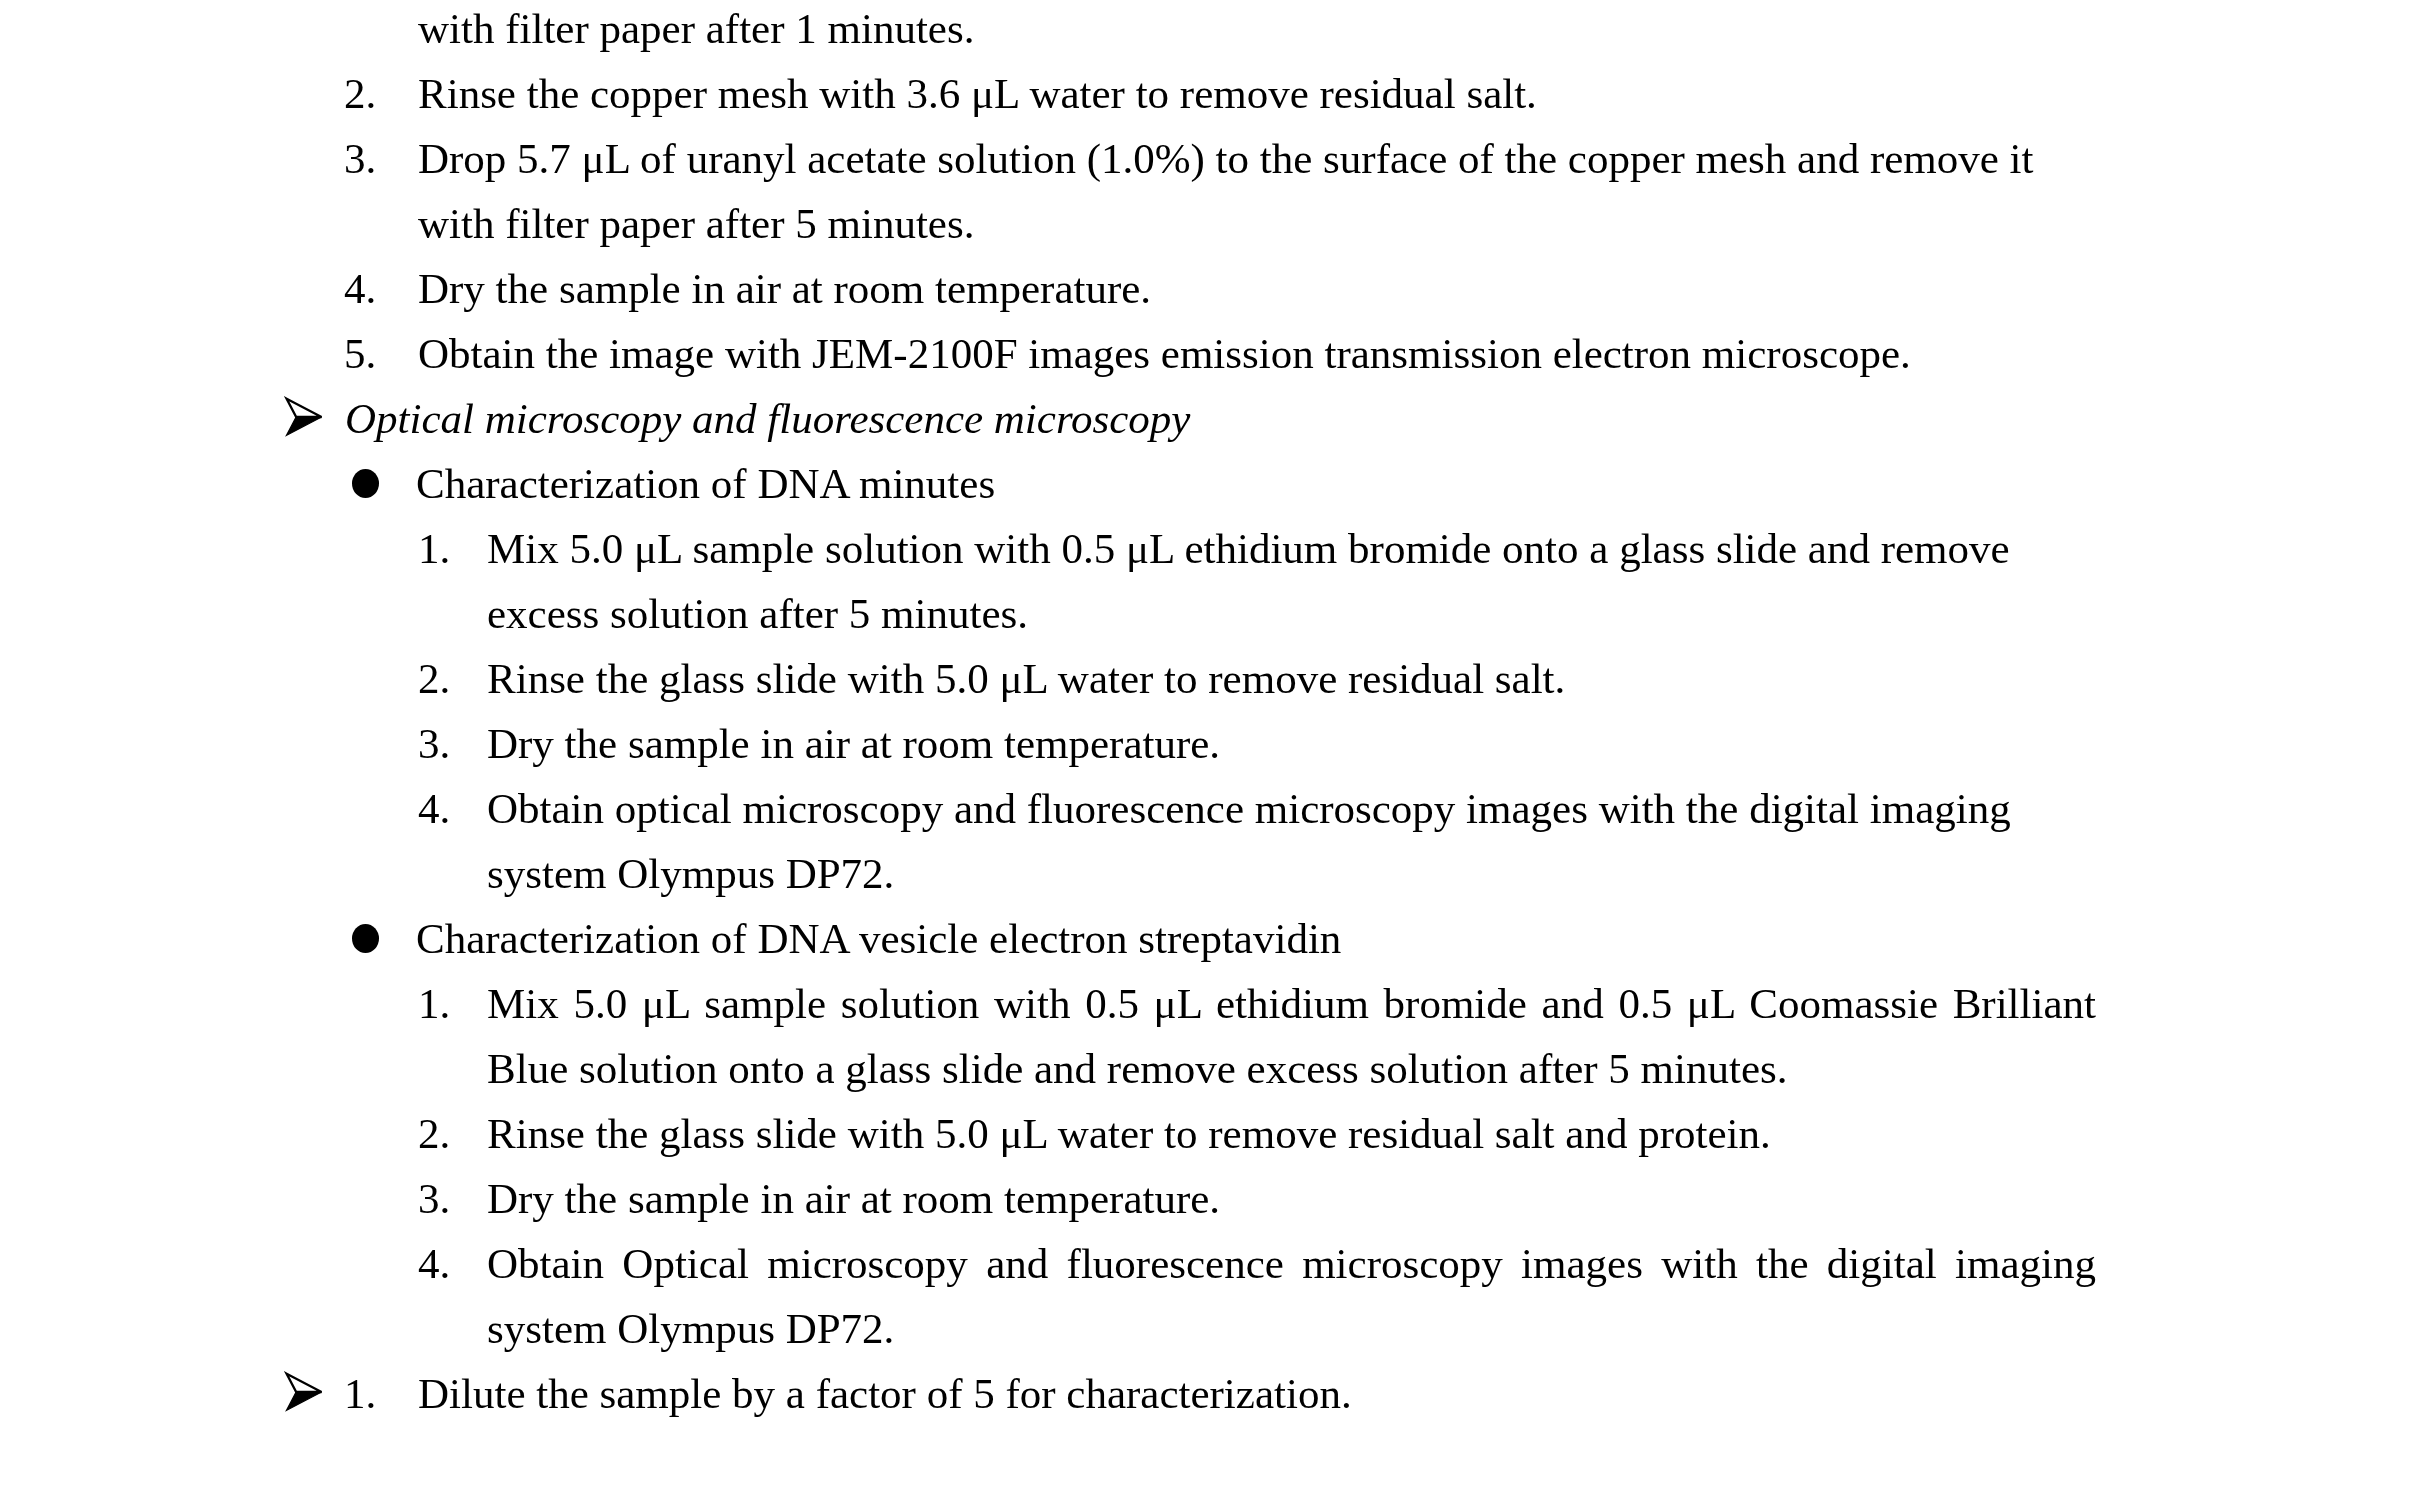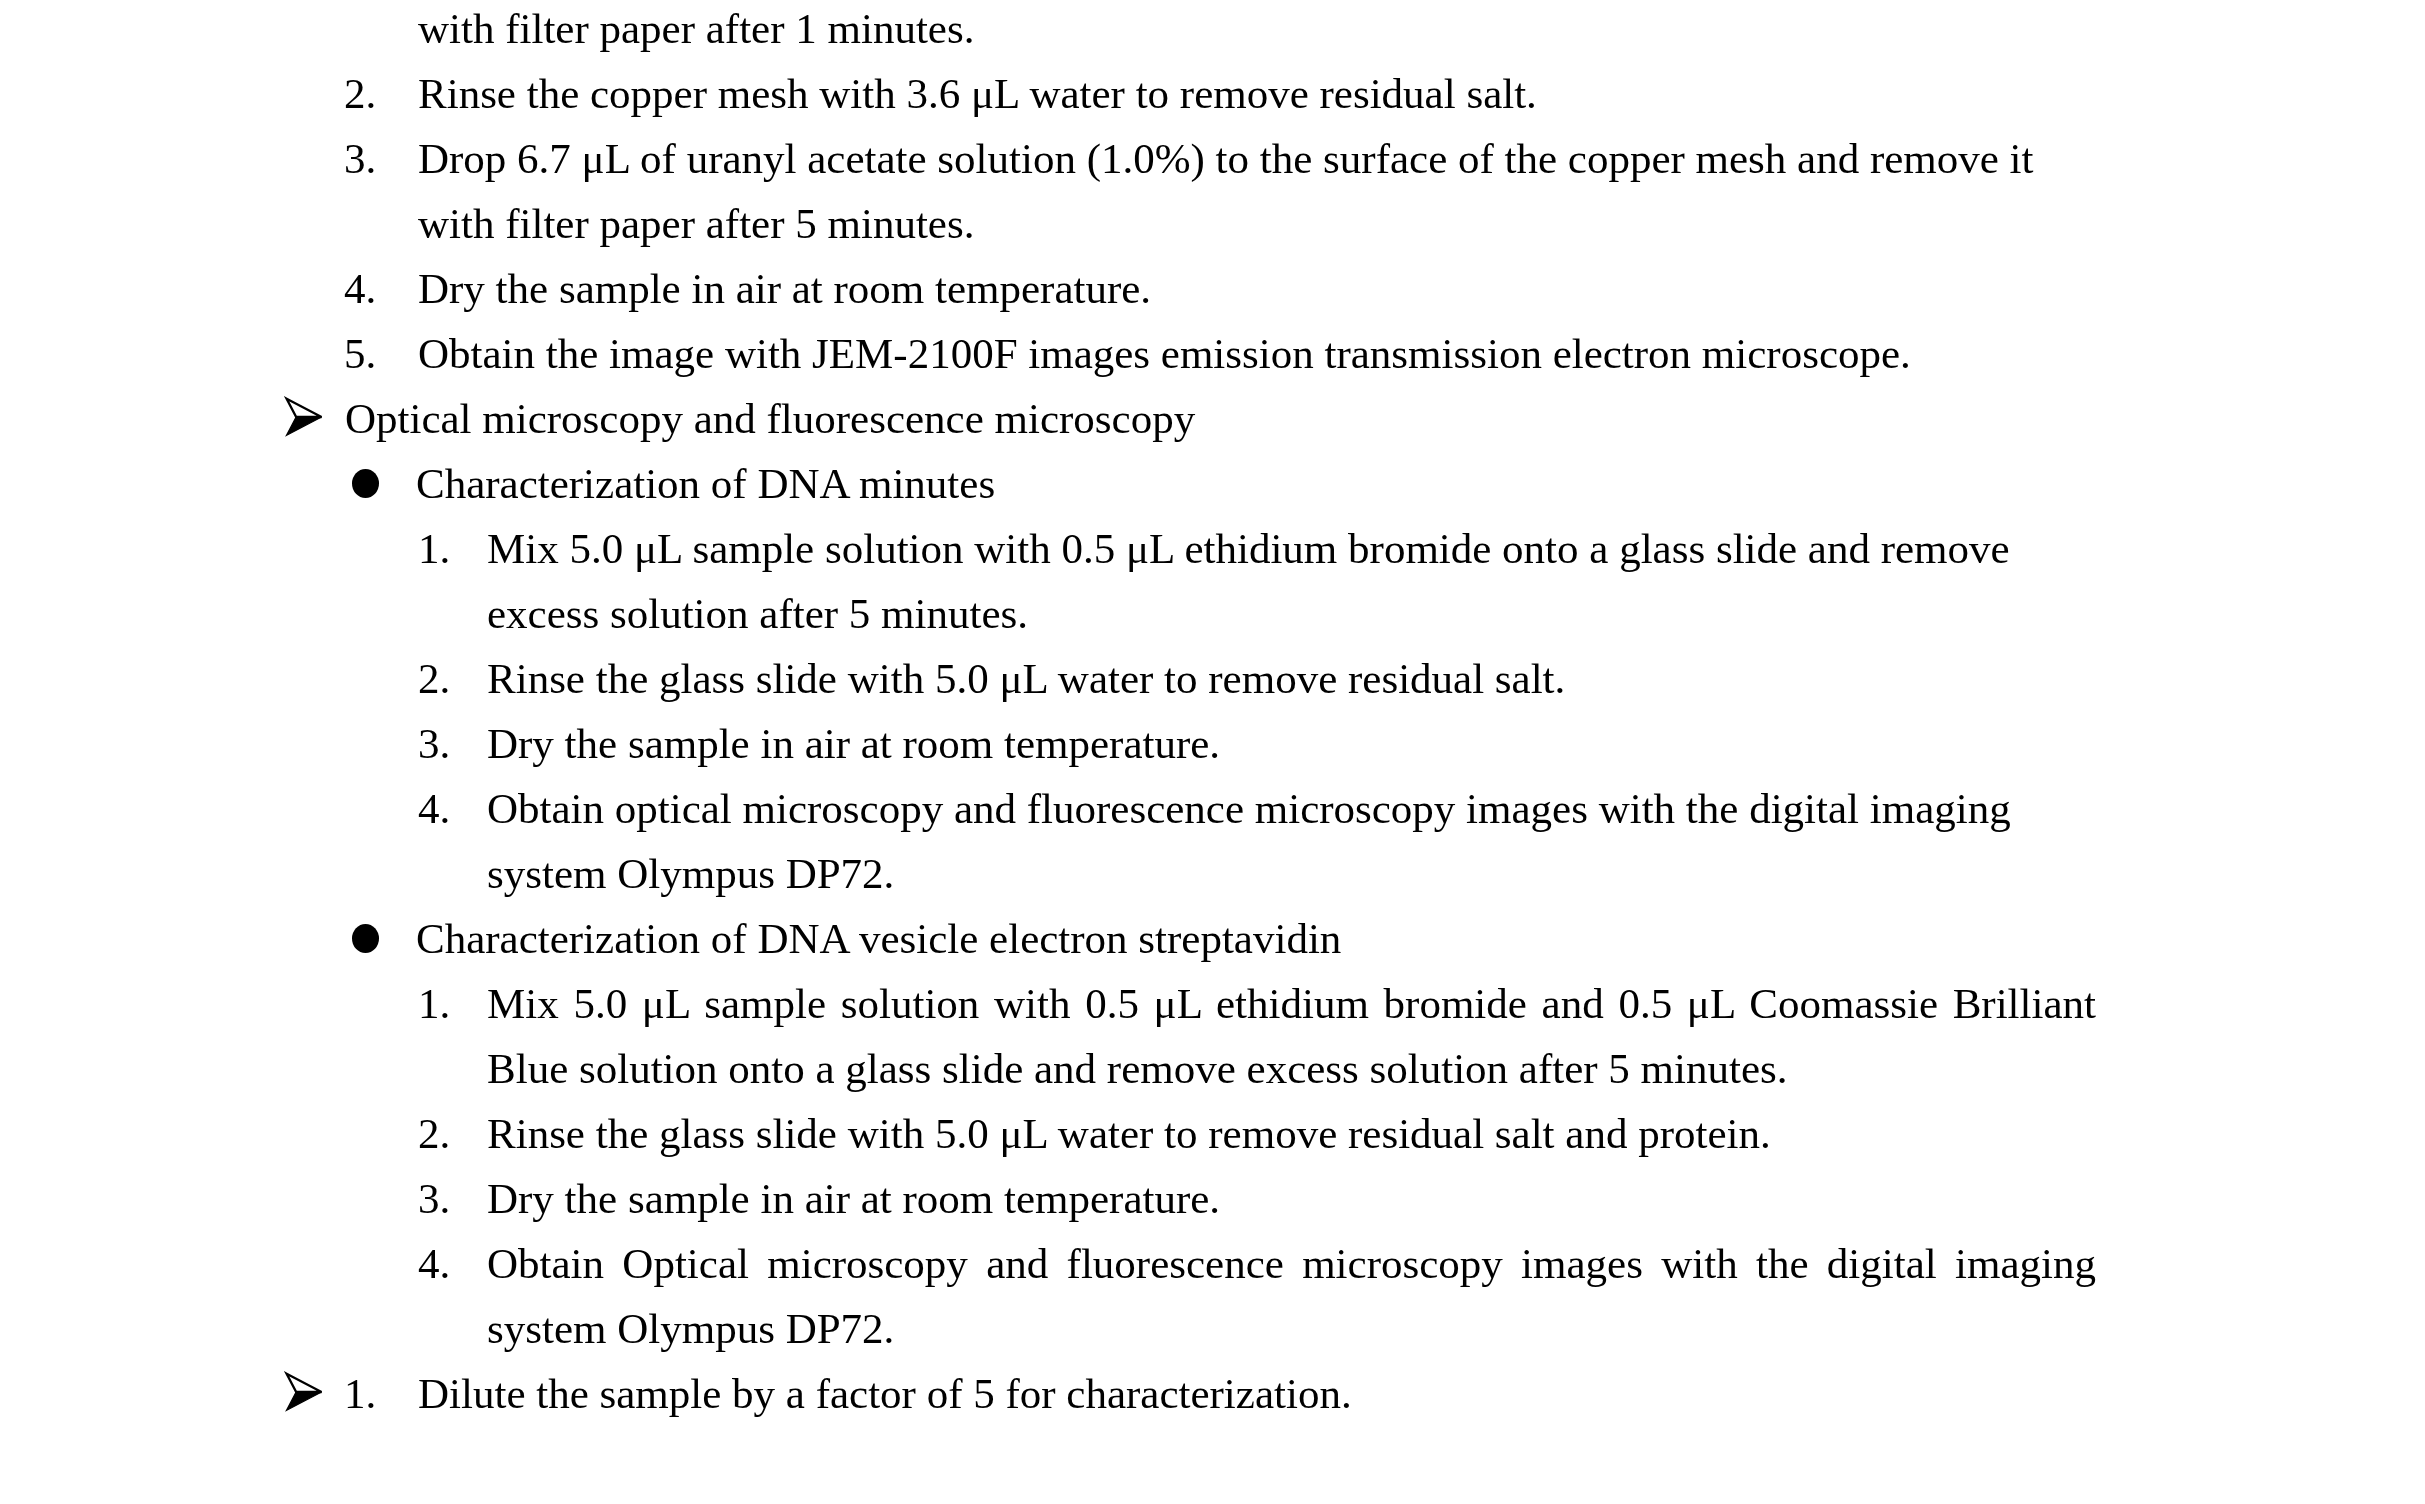--- a/index.html
+++ b/index.html
@@ -23,21 +23,21 @@
     position: relative;
     box-sizing: border-box;
     line-height: 65px;
     text-align: left;
   }
   
   .cont  { margin-left: 418px; width: 1679px; }
   
   .num1  { margin-left: 344px; width: 1753px; padding-left: 74px; }
   
-  .arrow { margin-left: 284px; width: 1812px; padding-left: 61px; }
+  .arrow { margin-left: 284px; width: 1812px; padding-left: 61px; font-style: italic; }
   
   .bullet{ margin-left: 349px; width: 1747px; padding-left: 67px; }
   
   .num2  { margin-left: 418px; width: 1678px; padding-left: 69px; }
   .just  { text-align: justify; }
   .marker {
     position: absolute;
     left: 0;
     top: 0;
     white-space: nowrap;
@@ -69,21 +69,21 @@
     <span class="text">with filter paper after 1 minutes.</span>
   </div>
 
   <div class="li num1">
     <span class="marker">2.</span>
     <span class="text">Rinse the copper mesh with 3.6 μL water to remove residual salt.</span>
   </div>
 
   <div class="li num1">
     <span class="marker">3.</span>
-    <span class="text">Drop 6.7 μL of uranyl acetate solution (1.0%) to the surface of the copper mesh and remove it with filter paper after 5 minutes.</span>
+    <span class="text">Drop 5.7 μL of uranyl acetate solution (1.0%) to the surface of the copper mesh and remove it with filter paper after 5 minutes.</span>
   </div>
 
   <div class="li num1">
     <span class="marker">4.</span>
     <span class="text">Dry the sample in air at room temperature.</span>
   </div>
 
   <div class="li num1">
     <span class="marker">5.</span>
     <span class="text">Obtain the image with JEM-2100F images emission transmission electron microscope.</span>

